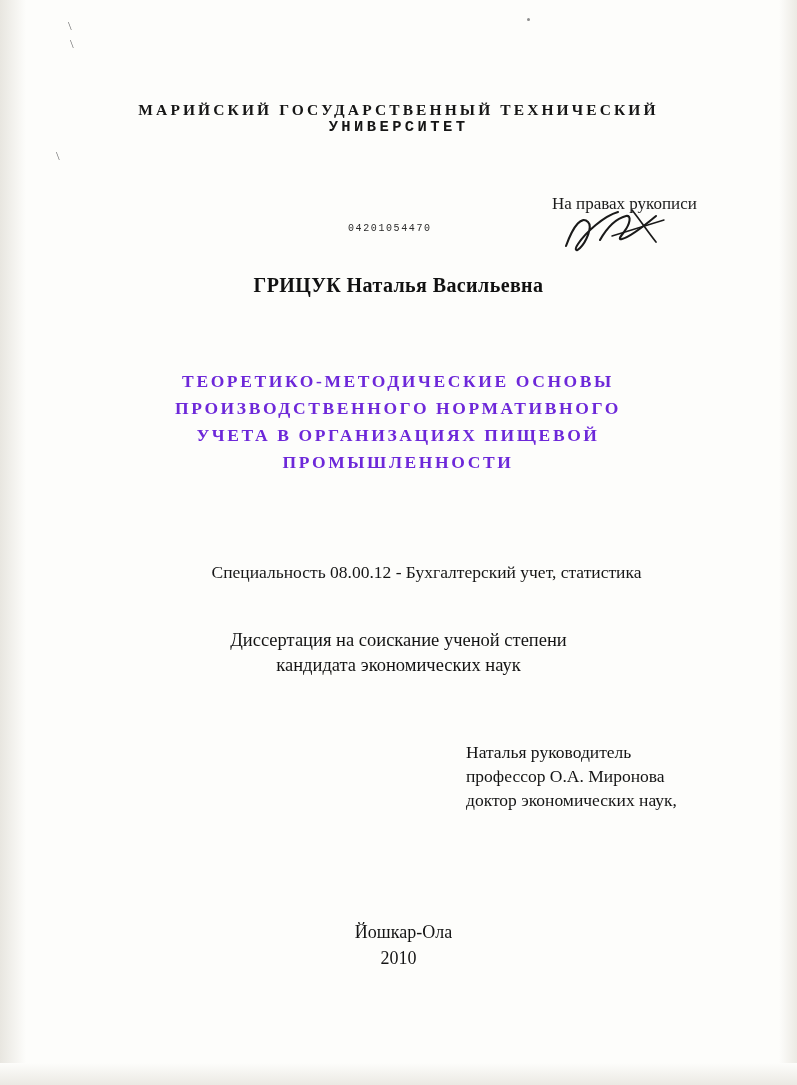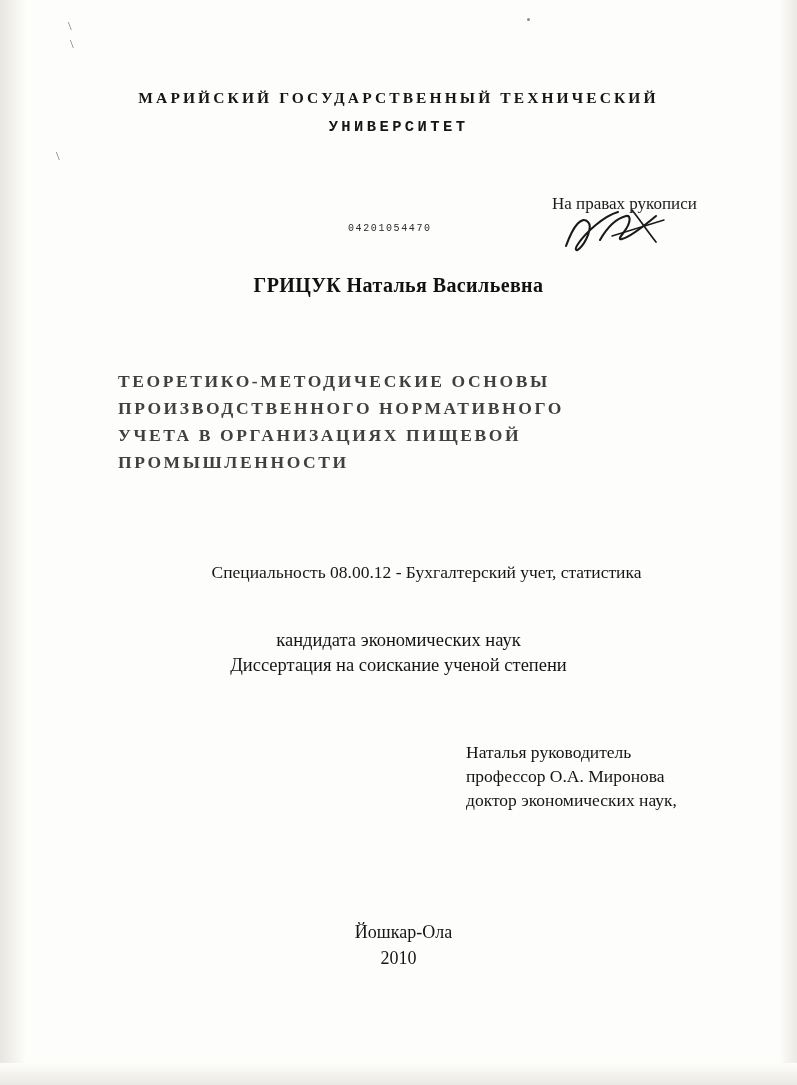--- a/index.html
+++ b/index.html
@@ -53,21 +53,21 @@
     position: absolute;
     left: 0;
     width: 797px;
     text-align: center;
     font-family: "Liberation Serif", serif;
     font-weight: bold;
     font-size: 15.5px;
     letter-spacing: 3.1px;
     color: #161616;
   }
-  .univ-line-1 { top: 89px; }
+  .univ-line-1 { top: 101px; }
   .univ-line-2 { top: 118px; letter-spacing: 3.4px; font-family: Liberation Mono, monospace; }
 
   .rights {
     position: absolute;
     left: 552px;
     top: 194px;
     font-size: 17px;
     color: #1a1a1a;
     white-space: nowrap;
   }
@@ -101,25 +101,26 @@
     font-size: 20px;
     letter-spacing: 0.4px;
     color: #111;
   }
 
   .title {
     position: absolute;
     left: 118px;
     top: 368px;
     width: 560px;
+    text-align: center;
     font-weight: bold;
     font-size: 17.5px;
     letter-spacing: 2.6px;
     line-height: 27px;
-    color: #404040;
+    color: #6d28d9;
   }
 
   .specialty {
     position: absolute;
     left: 0;
     top: 562px;
     width: 797px;
     text-align: center;
     font-size: 17.5px;
     color: #161616;
@@ -213,22 +214,22 @@
     <div class="title">
       <div>ТЕОРЕТИКО-МЕТОДИЧЕСКИЕ ОСНОВЫ</div>
       <div>ПРОИЗВОДСТВЕННОГО НОРМАТИВНОГО</div>
       <div>УЧЕТА В ОРГАНИЗАЦИЯХ ПИЩЕВОЙ</div>
       <div>ПРОМЫШЛЕННОСТИ</div>
     </div>
 
     <div class="specialty">Специальность 08.00.12 - Бухгалтерский учет, статистика</div>
 
     <div class="degree">
+      <div>Диссертация на соискание ученой степени</div>
       <div>кандидата экономических наук</div>
-      <div>Диссертация на соискание ученой степени</div>
     </div>
 
     <div class="supervisor">
       <div>Наталья руководитель</div>
       <div>профессор О.А. Миронова</div>
       <div>доктор экономических наук,</div>
     </div>
 
     <div class="city">Йошкар-Ола</div>
     <div class="year">2010</div>

